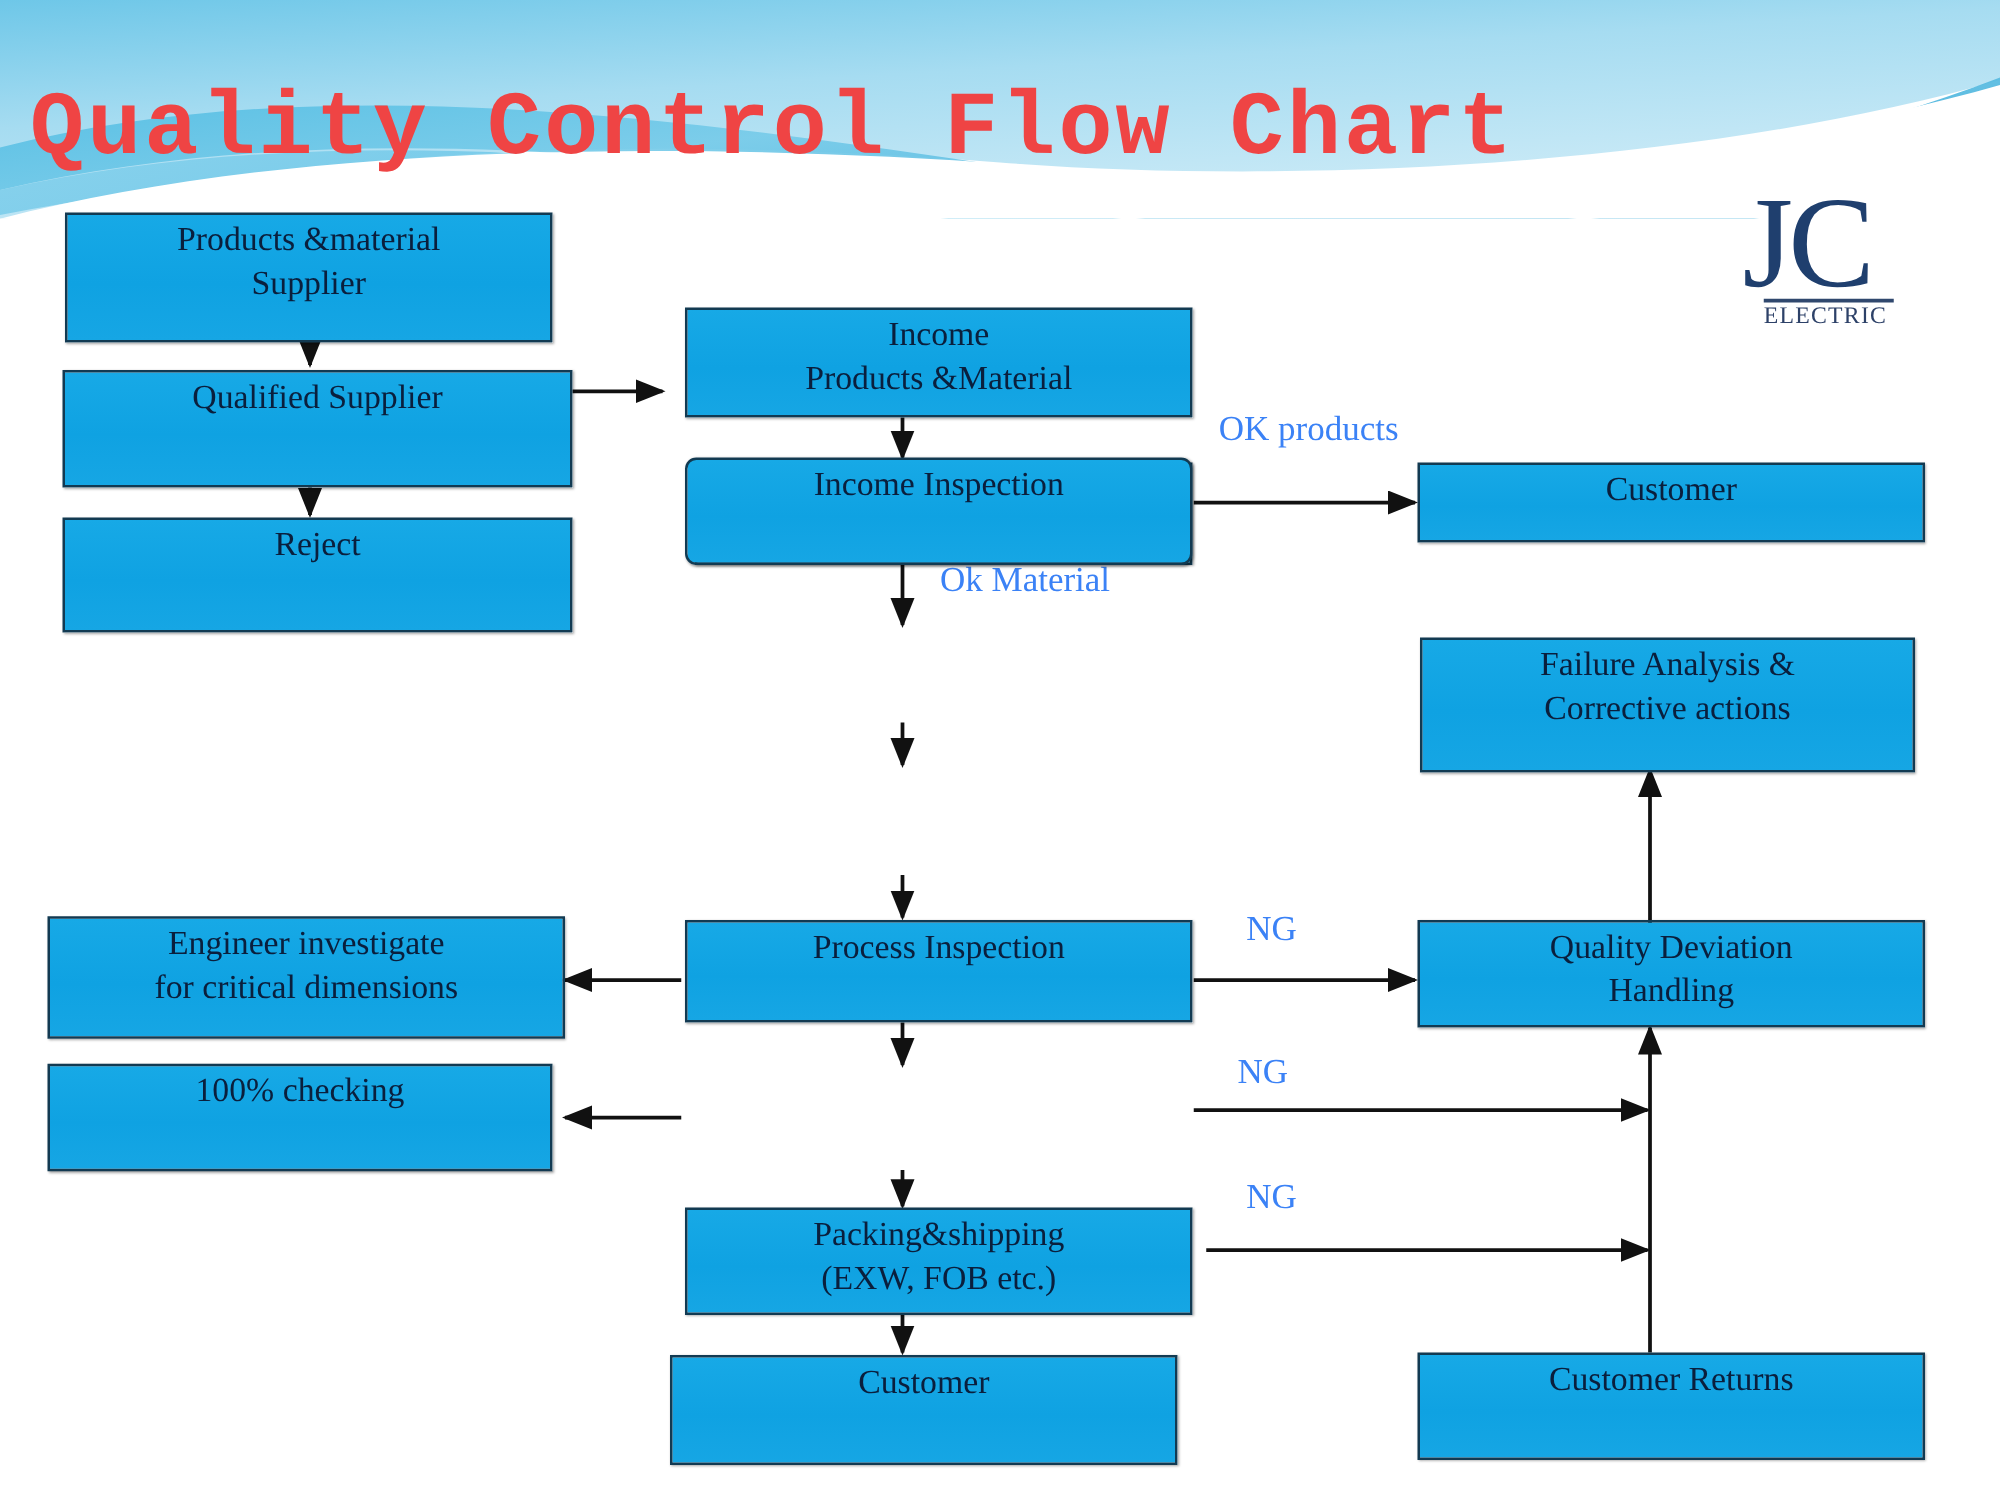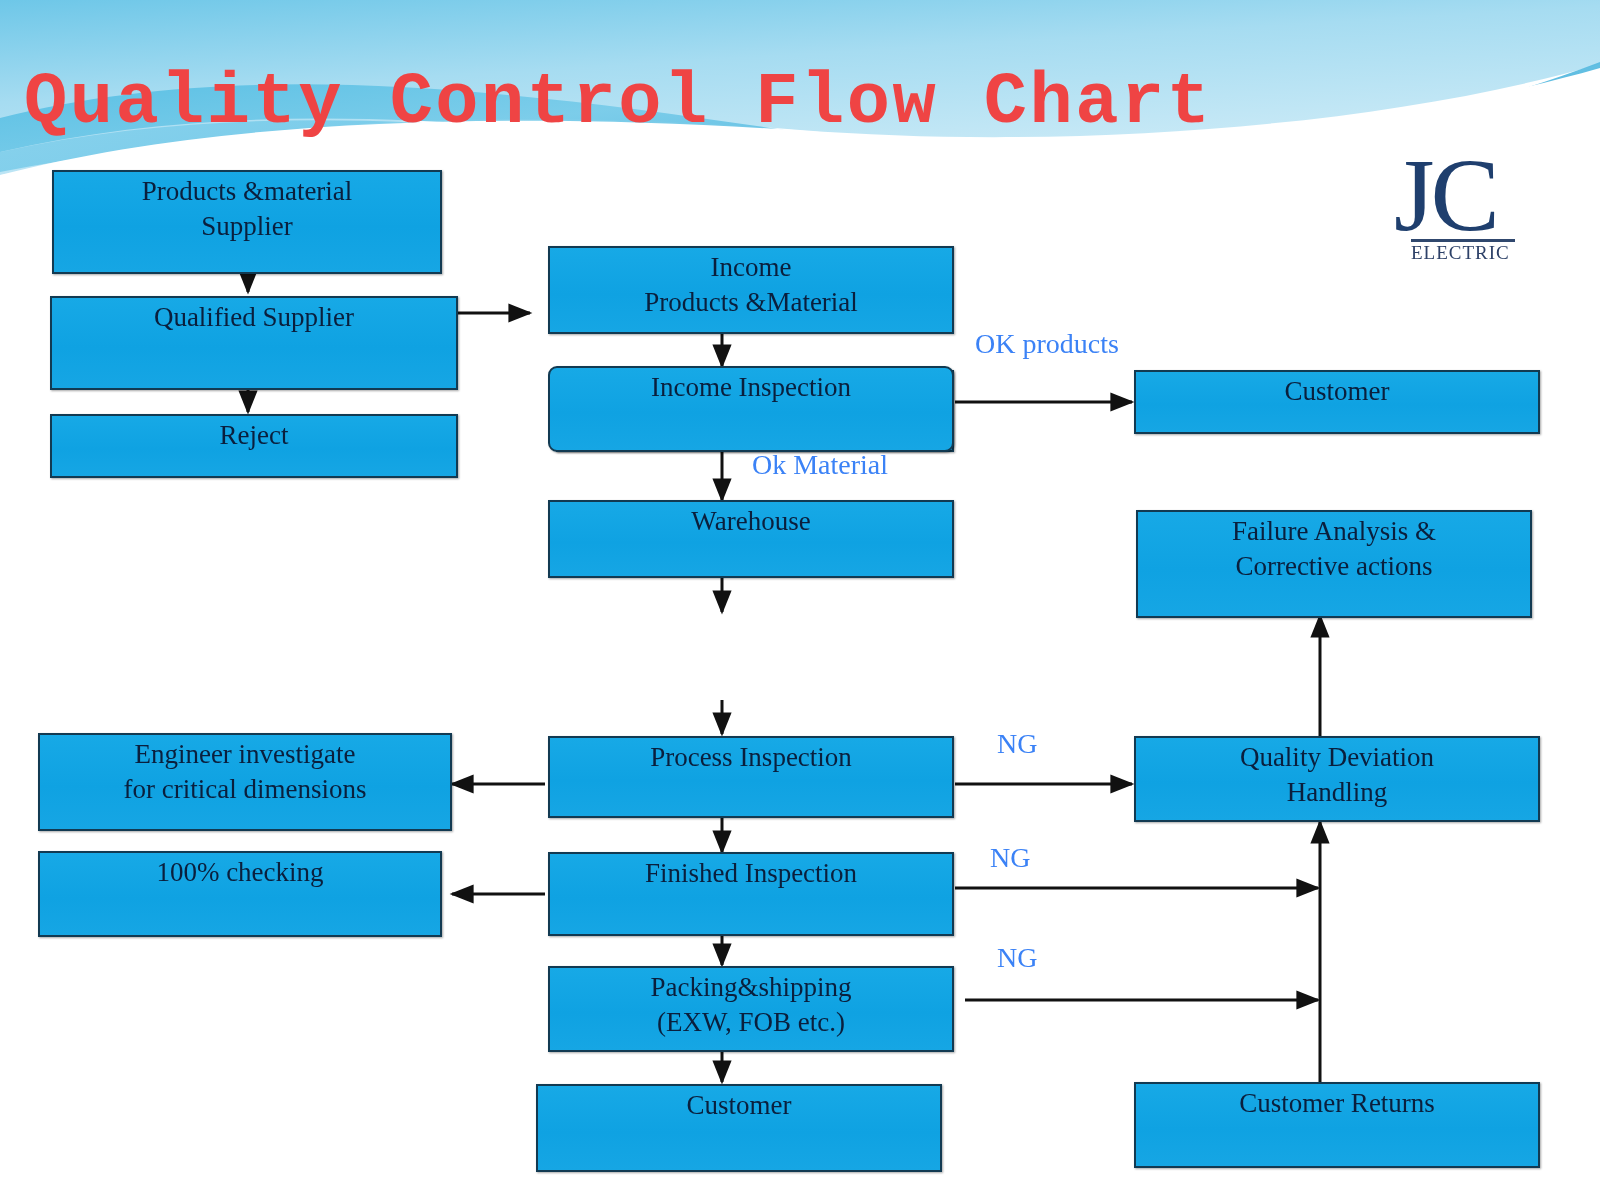--- a/index.html
+++ b/index.html
@@ -209,21 +209,21 @@
     <span>
       <span>Products &amp;material</span><br>
       <span>Supplier</span>
     </span>
   </div>
 
   <div class="box" style="left:50px; top:296px; width:408px; height:94px;">
     <span>Qualified Supplier</span>
   </div>
 
-  <div class="box" style="left:50px; top:414px; width:408px; height:64px;">
+  <div class="box" style="left:50px; top:414px; width:408px; height:92px;">
     <span>Reject</span>
   </div>
 
   <div class="box two-line" style="left:38px; top:733px; width:414px; height:98px;">
     <span>
       <span>Engineer investigate</span><br>
       <span>for critical dimensions</span>
     </span>
   </div>
 
@@ -236,32 +236,26 @@
       <span>Income</span><br>
       <span>Products &amp;Material</span>
     </span>
   </div>
 
   <div class="box" style="left:556px; top:370px; width:398px; height:82px;"></div>
   <div class="box rounded" style="left:548px; top:366px; width:406px; height:86px;">
     <span>Income Inspection</span>
   </div>
 
-  <div class="box" style="left:548px; top:500px; width:406px; height:78px;">
-    <span>Warehouse</span>
-  </div>
 
 
   <div class="box" style="left:548px; top:736px; width:406px; height:82px;">
     <span>Process Inspection</span>
   </div>
 
-  <div class="box" style="left:548px; top:852px; width:406px; height:84px;">
-    <span>Finished Inspection</span>
-  </div>
 
   <div class="box two-line" style="left:548px; top:966px; width:406px; height:86px;">
     <span>
       <span>Packing&amp;shipping</span><br>
       <span>(EXW, FOB etc.)</span>
     </span>
   </div>
 
   <div class="box" style="left:536px; top:1084px; width:406px; height:88px;">
     <span>Customer</span>

